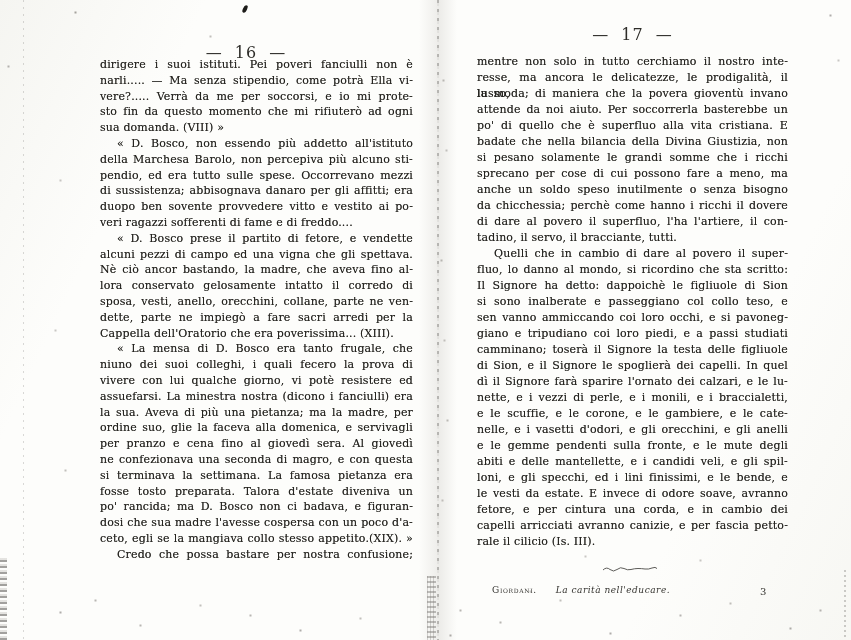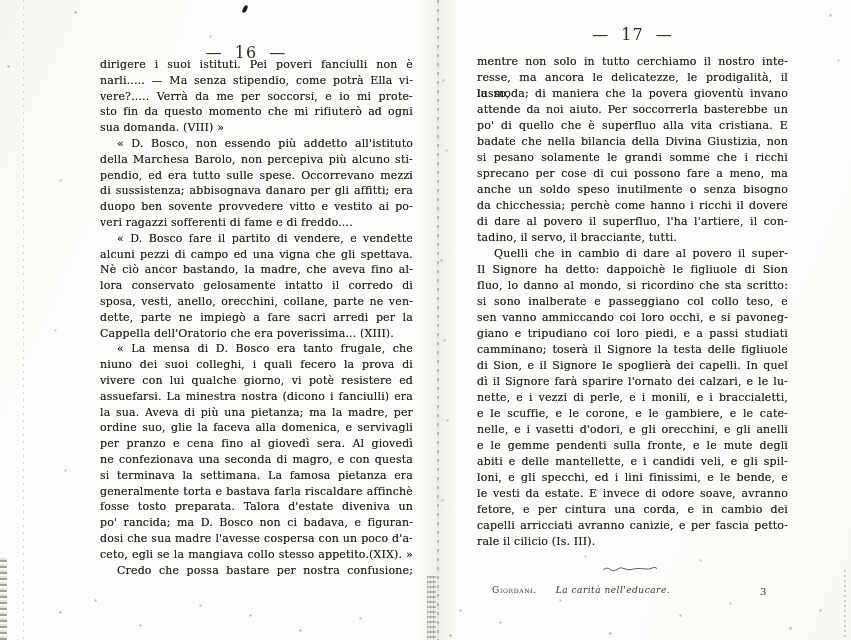--- a/index.html
+++ b/index.html
@@ -117,37 +117,36 @@
       <div class="line">narli..... — Ma senza stipendio, come potrà Ella vi-</div>
       <div class="line">vere?..... Verrà da me per soccorsi, e io mi prote-</div>
       <div class="line">sto fin da questo momento che mi rifiuterò ad ogni</div>
       <div class="line end">sua domanda. (VIII) »</div>
       <div class="line indent">« D. Bosco, non essendo più addetto all'istituto</div>
       <div class="line">della Marchesa Barolo, non percepiva più alcuno sti-</div>
       <div class="line">pendio, ed era tutto sulle spese. Occorrevano mezzi</div>
       <div class="line">di sussistenza; abbisognava danaro per gli affitti; era</div>
       <div class="line">duopo ben sovente provvedere vitto e vestito ai po-</div>
       <div class="line end">veri ragazzi sofferenti di fame e di freddo....</div>
-      <div class="line indent">« D. Bosco fare il partito di vendere, e vendette</div>
+      <div class="line indent">« D. Bosco prese il partito di fetore, e vendette</div>
       <div class="line">alcuni pezzi di campo ed una vigna che gli spettava.</div>
       <div class="line">Nè ciò ancor bastando, la madre, che aveva fino al-</div>
       <div class="line">lora conservato gelosamente intatto il corredo di</div>
       <div class="line">sposa, vesti, anello, orecchini, collane, parte ne ven-</div>
       <div class="line">dette, parte ne impiegò a fare sacri arredi per la</div>
       <div class="line end">Cappella dell'Oratorio che era poverissima... (XIII).</div>
       <div class="line indent">« La mensa di D. Bosco era tanto frugale, che</div>
       <div class="line">niuno dei suoi colleghi, i quali fecero la prova di</div>
       <div class="line">vivere con lui qualche giorno, vi potè resistere ed</div>
       <div class="line">assuefarsi. La minestra nostra (dicono i fanciulli) era</div>
       <div class="line">la sua. Aveva di più una pietanza; ma la madre, per</div>
       <div class="line">ordine suo, glie la faceva alla domenica, e servivagli</div>
       <div class="line">per pranzo e cena fino al giovedì sera. Al giovedì</div>
       <div class="line">ne confezionava una seconda di magro, e con questa</div>
       <div class="line">si terminava la settimana. La famosa pietanza era</div>
-      <div class="line">generalmente torta e bastava farla riscaldare affinchè</div>
       <div class="line">fosse tosto preparata. Talora d'estate diveniva un</div>
       <div class="line">po' rancida; ma D. Bosco non ci badava, e figuran-</div>
       <div class="line">dosi che sua madre l'avesse cospersa con un poco d'a-</div>
       <div class="line">ceto, egli se la mangiava collo stesso appetito.(XIX). »</div>
       <div class="line indent">Credo che possa bastare per nostra confusione;</div>
     </div>
 
   <div class="page-header hdr-right">— 17 —</div>
   <div class="text-col col-right">
       <div class="line">mentre non solo in tutto cerchiamo il nostro inte-</div>
@@ -156,22 +155,22 @@
       <div class="line">attende da noi aiuto. Per soccorrerla basterebbe un</div>
       <div class="line">po' di quello che è superfluo alla vita cristiana. E</div>
       <div class="line">badate che nella bilancia della Divina Giustizia, non</div>
       <div class="line">si pesano solamente le grandi somme che i ricchi</div>
       <div class="line">sprecano per cose di cui possono fare a meno, ma</div>
       <div class="line">anche un soldo speso inutilmente o senza bisogno</div>
       <div class="line">da chicchessia; perchè come hanno i ricchi il dovere</div>
       <div class="line">di dare al povero il superfluo, l'ha l'artiere, il con-</div>
       <div class="line end">tadino, il servo, il bracciante, tutti.</div>
       <div class="line indent">Quelli che in cambio di dare al povero il super-</div>
+      <div class="line">fluo, lo danno al mondo, si ricordino che sta scritto:</div>
       <div class="line">Il Signore ha detto: dappoichè le figliuole di Sion</div>
-      <div class="line">fluo, lo danno al mondo, si ricordino che sta scritto:</div>
       <div class="line">si sono inalberate e passeggiano col collo teso, e</div>
       <div class="line">sen vanno ammiccando coi loro occhi, e si pavoneg-</div>
       <div class="line">giano e tripudiano coi loro piedi, e a passi studiati</div>
       <div class="line">camminano; toserà il Signore la testa delle figliuole</div>
       <div class="line">di Sion, e il Signore le spoglierà dei capelli. In quel</div>
       <div class="line">dì il Signore farà sparire l'ornato dei calzari, e le lu-</div>
       <div class="line">nette, e i vezzi di perle, e i monili, e i braccialetti,</div>
       <div class="line">e le scuffie, e le corone, e le gambiere, e le cate-</div>
       <div class="line">nelle, e i vasetti d'odori, e gli orecchini, e gli anelli</div>
       <div class="line">e le gemme pendenti sulla fronte, e le mute degli</div>

